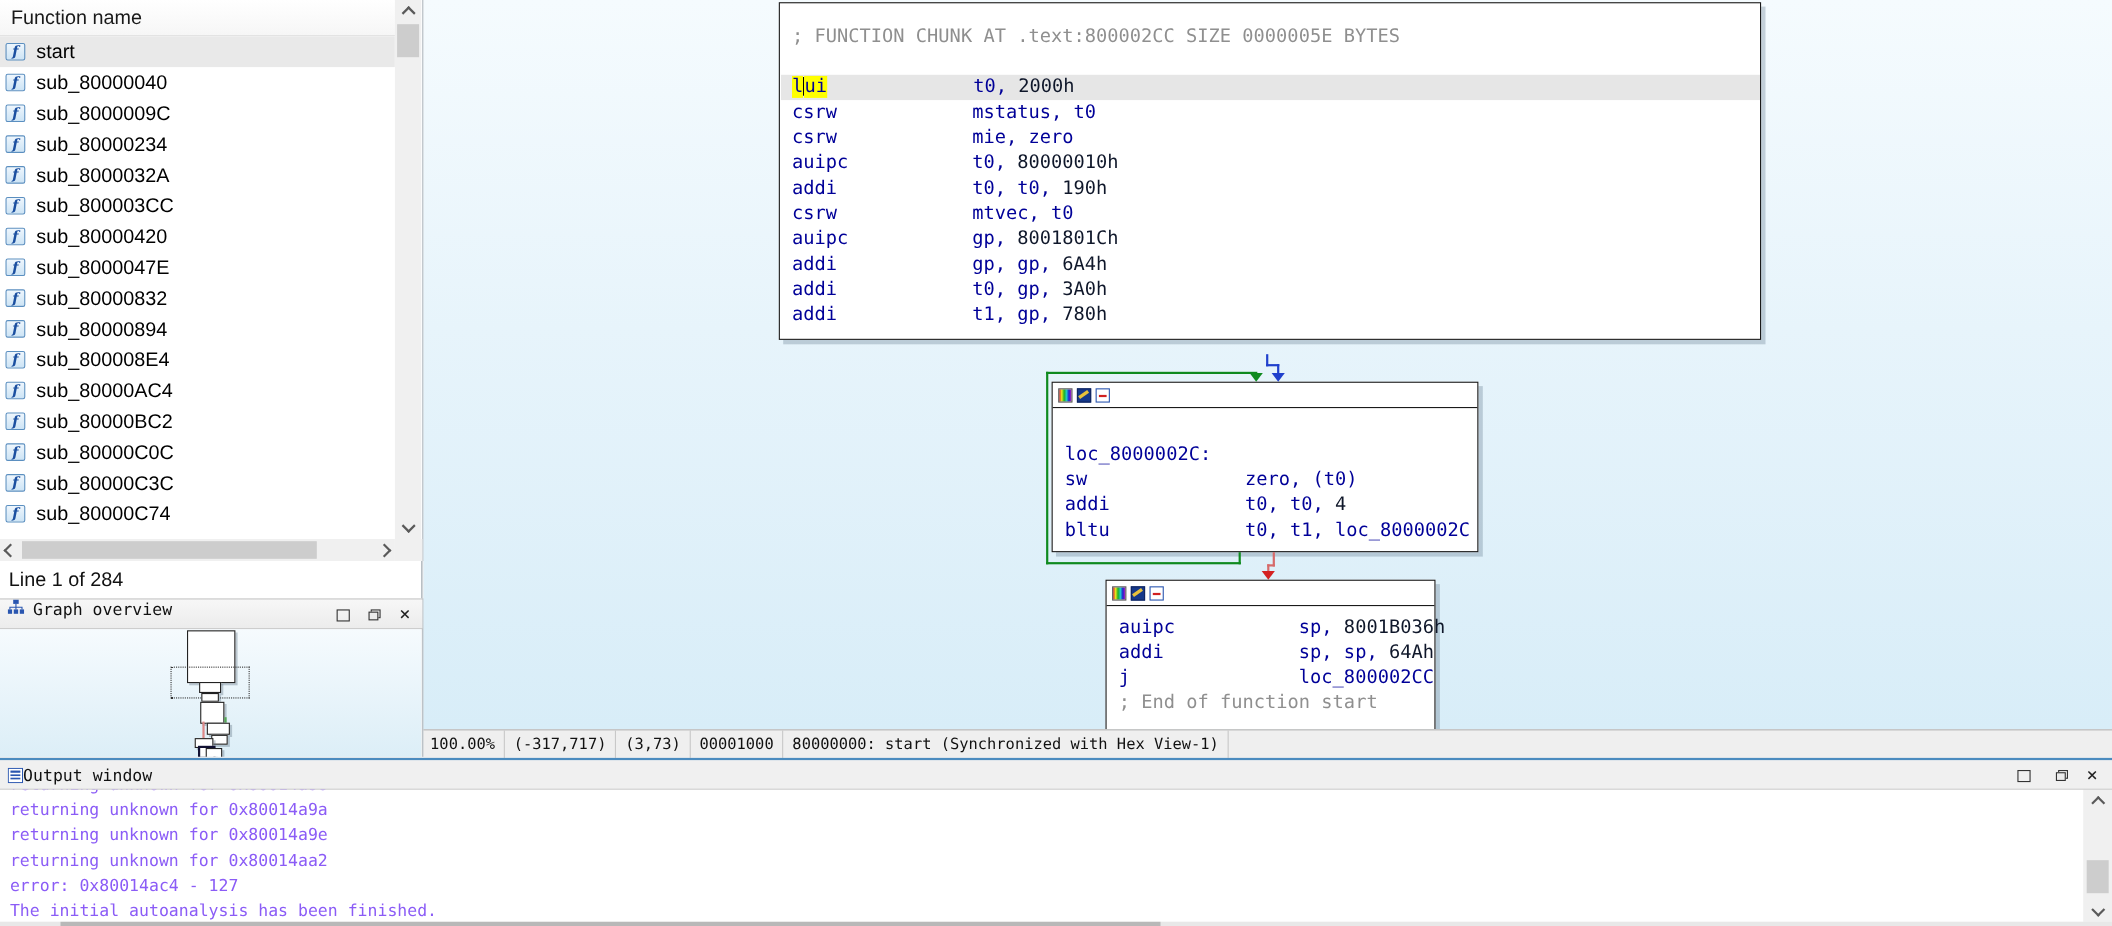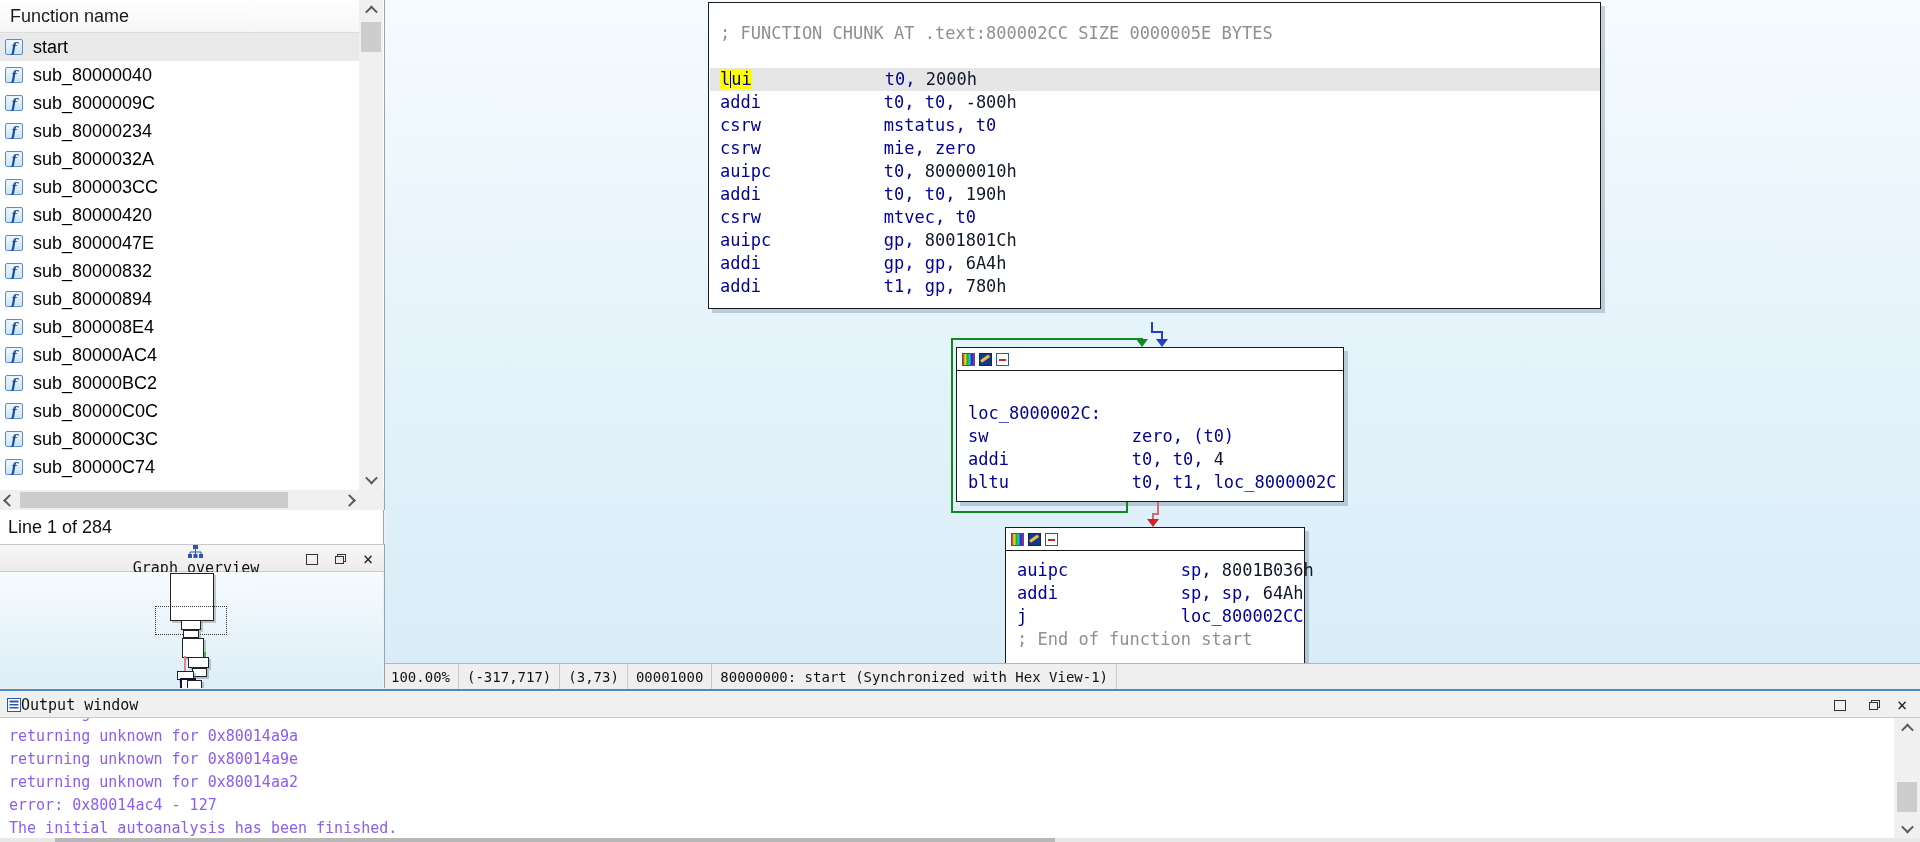--- a/index.html
+++ b/index.html
@@ -33,21 +33,21 @@
   #func-vscroll{left:359px;top:0;width:24px;height:490px;}
   #func-hscroll{left:0;top:490px;width:359px;height:20px;}
   #func-corner{left:359px;top:490px;width:25px;height:20px;background:#f0f0f0;}
 
   
   #line-status{left:0;top:510px;width:384px;height:34px;background:#fff;border-right:1px solid #9aa4ac;
                display:flex;align-items:center;padding-left:8px;box-sizing:border-box;font-size:18px;color:#111;}
   #overview-panel{left:0;top:544px;width:384px;height:144px;border-right:1px solid #9aa4ac;}
   .panel-titlebar{position:absolute;left:0;top:0;width:100%;height:28px;box-sizing:border-box;
                   background:linear-gradient(#f7f7f7,#ececec);border-top:1px solid #c9c9c9;border-bottom:1px solid #c9c9c9;
-                  display:flex;align-items:center;font-family:"DejaVu Sans Mono",monospace;font-size:15px;color:#111;flex-direction:column;}
+                  display:flex;font-family:"DejaVu Sans Mono",monospace;font-size:15px;color:#111;}
   .panel-titlebar .ptitle{margin-left:8px;}
   .winbtn{position:absolute;top:4px;width:20px;height:20px;display:flex;align-items:center;justify-content:center;color:#222;}
   .wb-max i{display:block;width:10px;height:9px;border:1.5px solid #333;}
   .wb-float i{display:block;position:relative;width:11px;height:10px;}
   .wb-float i:before{content:"";position:absolute;right:0;top:0;width:7px;height:6px;border:1.5px solid #333;}
   .wb-float i:after{content:"";position:absolute;left:0;bottom:0;width:7px;height:6px;border:1.5px solid #333;background:#ececec;}
   .wb-close{font-size:17px;line-height:1;}
   #overview-content{position:absolute;left:0;top:28px;width:383px;height:116px;
                     background:linear-gradient(#f6fbfe,#dceef7);overflow:hidden;}
   .mm-node{position:absolute;background:#fff;border:1px solid #222;box-shadow:2px 2px 0 rgba(90,110,125,.35);}
@@ -243,28 +243,28 @@
     </div>
   </div>
 
   <div id="graph-area" class="abs">
 
     <div class="gnode" id="block-entry" style="left:323px;top:2px;width:893px;height:307px;">
         <div class="asm-lines">
           <div class="asm-line"><span class="seg-gry">; FUNCTION CHUNK AT .text:800002CC SIZE 0000005E BYTES</span></div>
           <div class="asm-line"></div>
           <div class="asm-line hl"><span class="seg-hl">l</span><span class="seg-caret"></span><span class="seg-hl">ui</span><span class="seg-nav">             </span><span class="seg-nav">t0, </span><span class="seg-grn">2000h</span></div>
-          <div class="asm-line"><span class="seg-nav">addi            t0, t0, </span><span class="seg-grn">-800h</span></div>
           <div class="asm-line"><span class="seg-nav">csrw            mstatus, t0</span></div>
           <div class="asm-line"><span class="seg-nav">csrw            mie, zero</span></div>
           <div class="asm-line"><span class="seg-nav">auipc           t0, </span><span class="seg-grn">80000010h</span></div>
           <div class="asm-line"><span class="seg-nav">addi            t0, t0, </span><span class="seg-grn">190h</span></div>
           <div class="asm-line"><span class="seg-nav">csrw            mtvec, t0</span></div>
           <div class="asm-line"><span class="seg-nav">auipc           gp, </span><span class="seg-grn">8001801Ch</span></div>
           <div class="asm-line"><span class="seg-nav">addi            gp, gp, </span><span class="seg-grn">6A4h</span></div>
+          <div class="asm-line"><span class="seg-nav">addi            t0, gp, </span><span class="seg-grn">3A0h</span></div>
           <div class="asm-line"><span class="seg-nav">addi            t1, gp, </span><span class="seg-grn">780h</span></div>
         </div>
       </div>
 
     <div class="gnode" id="block-loop" style="left:571px;top:347px;width:388px;height:155px;">
         <div class="gnode-titlebar">
           <span class="nicon icon-palette"></span>
           <span class="nicon icon-edit"></span>
           <span class="nicon icon-frame"></span>
         </div>

